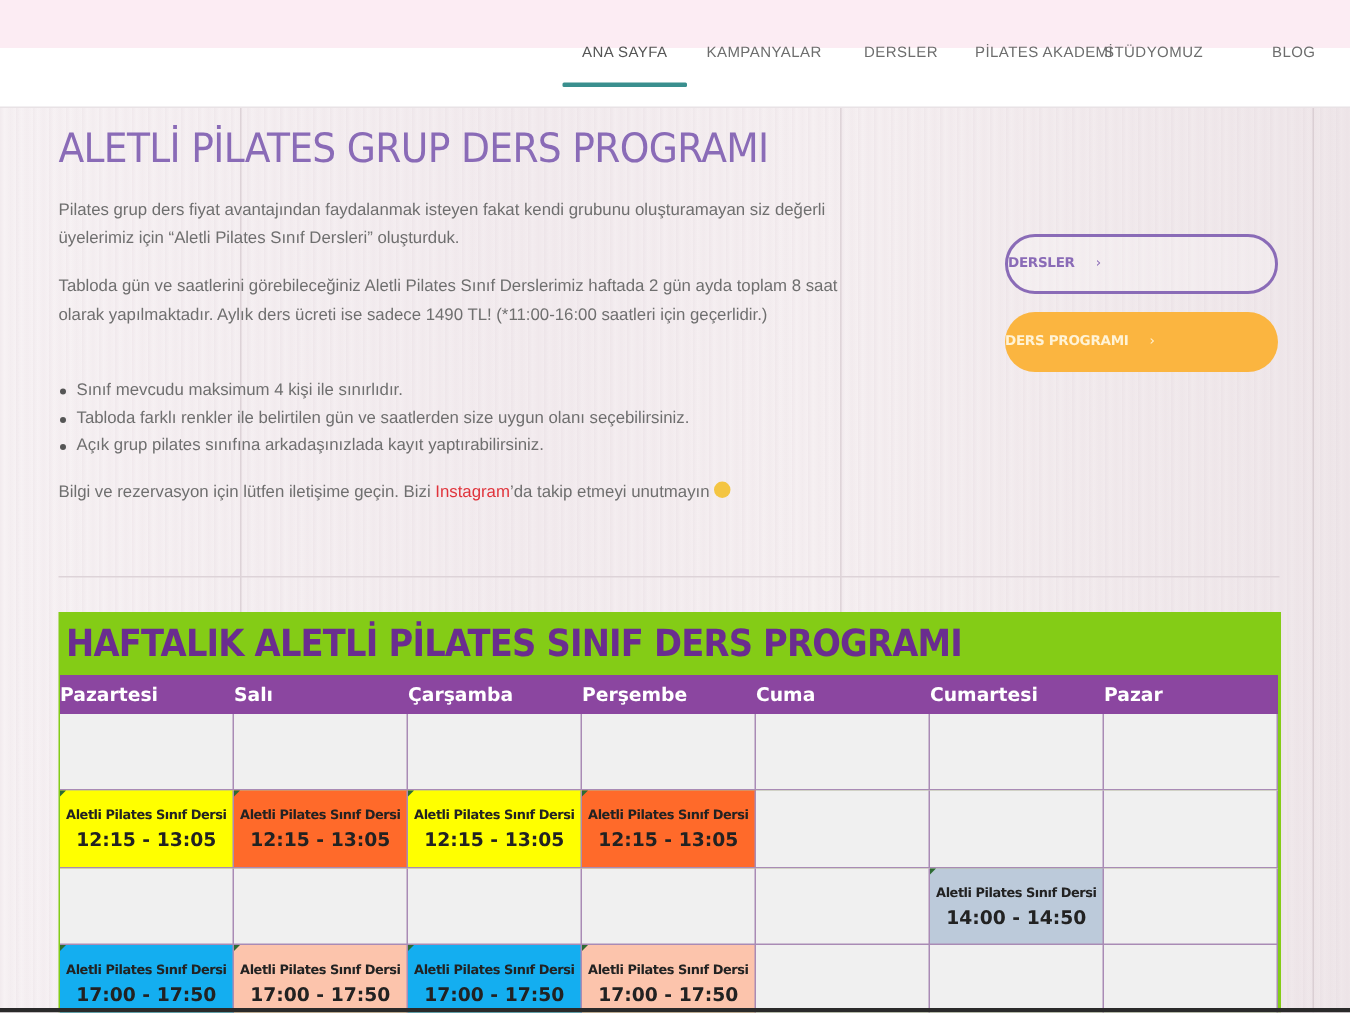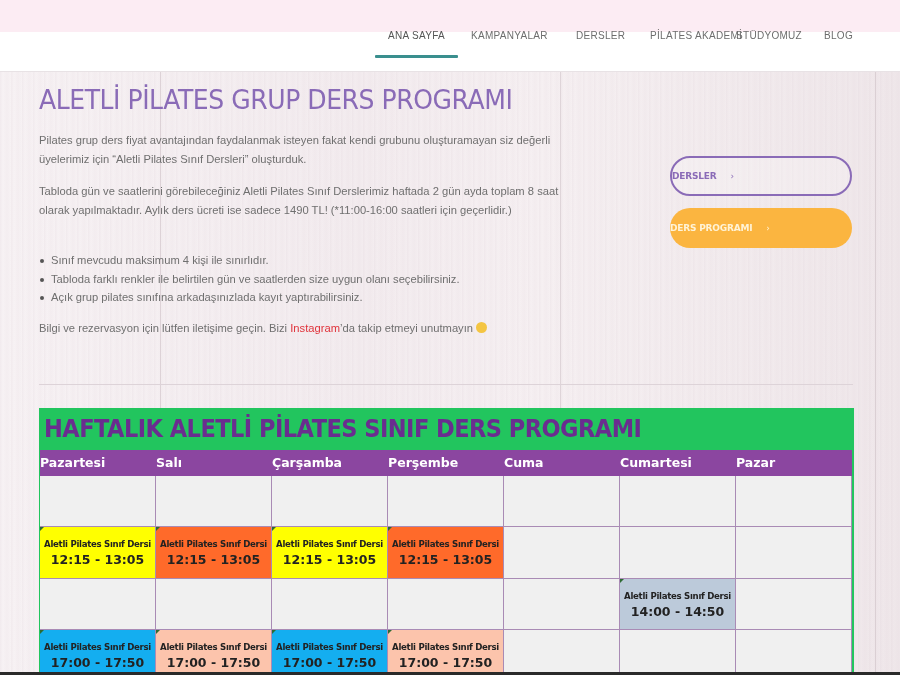--- a/index.html
+++ b/index.html
@@ -58,21 +58,21 @@
     position: absolute; left: 670px; width: 182px; height: 40px; border-radius: 20px;
     font-family: "DejaVu Sans", sans-serif; font-weight: bold; font-size: 9px;
     text-align: left; line-height: 40px; cursor: pointer; letter-spacing: -0.2px;
   }
   .btn-outline { top: 156px; border: 2px solid #8a6bb7; color: #8a6bb7; background: rgba(255,255,255,0.2); line-height: 36px; }
   .btn-fill { top: 208px; background: #fbb540; color: #fff3d6; }
   .btn .chev { margin-left: 14px; font-weight: normal; }
   .divider { position: absolute; left: 39px; top: 384px; width: 814px; height: 1px; background: #ddd3d8; }
 
   .schedule {
-    position: absolute; left: 39px; top: 408px; width: 815px; height: 267px; background: #22c55e;
+    position: absolute; left: 39px; top: 408px; width: 815px; height: 267px; background: #84cc16;
   }
   .sched-title {
     position: absolute; left: 5px; top: 6px;
     font-family: "DejaVu Sans", sans-serif; font-weight: bold; font-size: 25px;
     color: #6a2d8f; letter-spacing: -0.6px; white-space: nowrap;
     transform: scaleX(0.9); transform-origin: left;
   }
   .grid {
     position: absolute; left: 1px; top: 42px; width: 813px;
     display: grid; grid-template-columns: repeat(7, 116px);
@@ -109,21 +109,21 @@
 <div class="wood-plank" style="left:560px"></div>
 <div class="wood-plank" style="left:875px"></div>
 
 <div class="topbar"></div>
 <div class="navbar">
   <span class="nav-item active" style="left:388px; top:0;">ANA SAYFA</span>
   <span class="nav-item" style="left:471px;">KAMPANYALAR</span>
   <span class="nav-item" style="left:576px;">DERSLER</span>
   <span class="nav-item" style="left:650px;">PİLATES AKADEMİ</span>
   <span class="nav-item" style="left:736px;">STÜDYOMUZ</span>
-  <span class="nav-item" style="left:824px;text-align:right;">BLOG</span>
+  <span class="nav-item" style="left:848px;text-align:right;">BLOG</span>
 </div>
 <div class="nav-underline"></div>
 
 <h1 class="page-title">ALETLİ PİLATES GRUP DERS PROGRAMI</h1>
 
 <p class="para" style="top:131px;">Pilates grup ders fiyat avantajından faydalanmak isteyen fakat kendi grubunu oluşturamayan siz değerli üyelerimiz için “Aletli Pilates Sınıf Dersleri” oluşturduk.</p>
 <p class="para" style="top:182px;">Tabloda gün ve saatlerini görebileceğiniz Aletli Pilates Sınıf Derslerimiz haftada 2 gün ayda toplam 8 saat olarak yapılmaktadır. Aylık ders ücreti ise sadece 1490 TL! (*11:00-16:00 saatleri için geçerlidir.)</p>
 
 <ul class="bullets">
   <li>Sınıf mevcudu maksimum 4 kişi ile sınırlıdır.</li>

